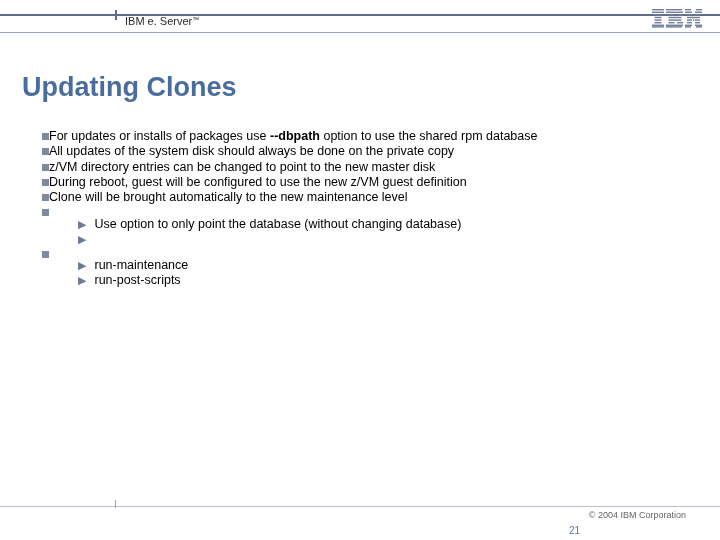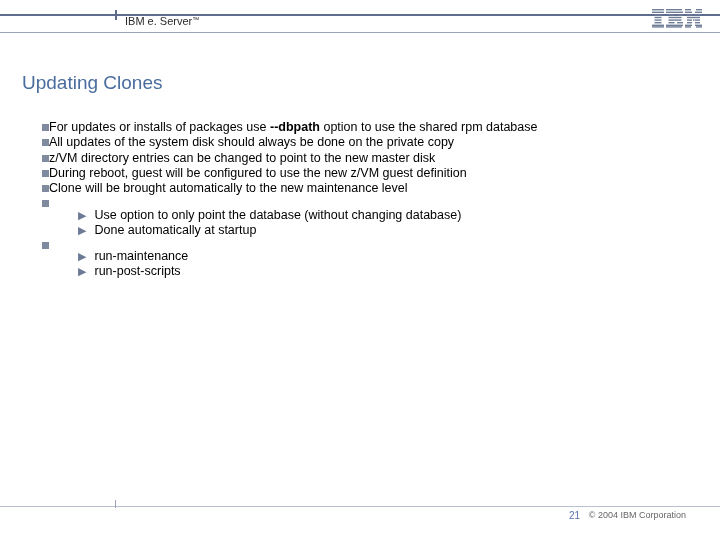--- a/index.html
+++ b/index.html
@@ -53,22 +53,22 @@
   .ibm-logo-top {
     position: absolute;
     right: 18px;
     top: 8px;
   }
   .ibm-logo-top svg { display: block; }
 
   
   .title {
     margin: 34px 0 0 22px;
-    font-size: 19px;
-    font-weight: 400;
+    font-size: 27px;
+    font-weight: 700;
     color: #4a6d9e;
   }
 
   
   .content {
     margin: 26px 34px 0 42px;
     font-size: 12.5px;
     color: #000;
     line-height: 1.18;
   }
@@ -117,21 +117,21 @@
     position: absolute;
     left: 115px;
     top: -6px;
     width: 1px;
     height: 8px;
     background: #9aa3b5;
   }
   .page-num {
     position: absolute;
     right: 140px;
-    top: 4px;
+    top: 19px;
     font-size: 10px;
     color: #5a75b0;
     margin-left: 15px;
   }
   .copyright {
     position: absolute;
     right: 34px;
     top: 4px;
     font-size: 9px;
     color: #666;
@@ -223,21 +223,20 @@
 
   <div class="bullet-row">
     <div class="sq"></div>
   </div>
   <div class="sub">
     <div class="arrow">▶</div>
     <div>Use option to only point the database (without changing database)</div>
   </div>
   <div class="sub">
     <div class="arrow">▶</div>
-    <div>Done automatically at startup</div>
   </div>
 
   <div class="bullet-row">
     <div class="sq"></div>
   </div>
   <div class="sub">
     <div class="arrow">▶</div>
     <div>run-maintenance</div>
   </div>
   <div class="sub">

